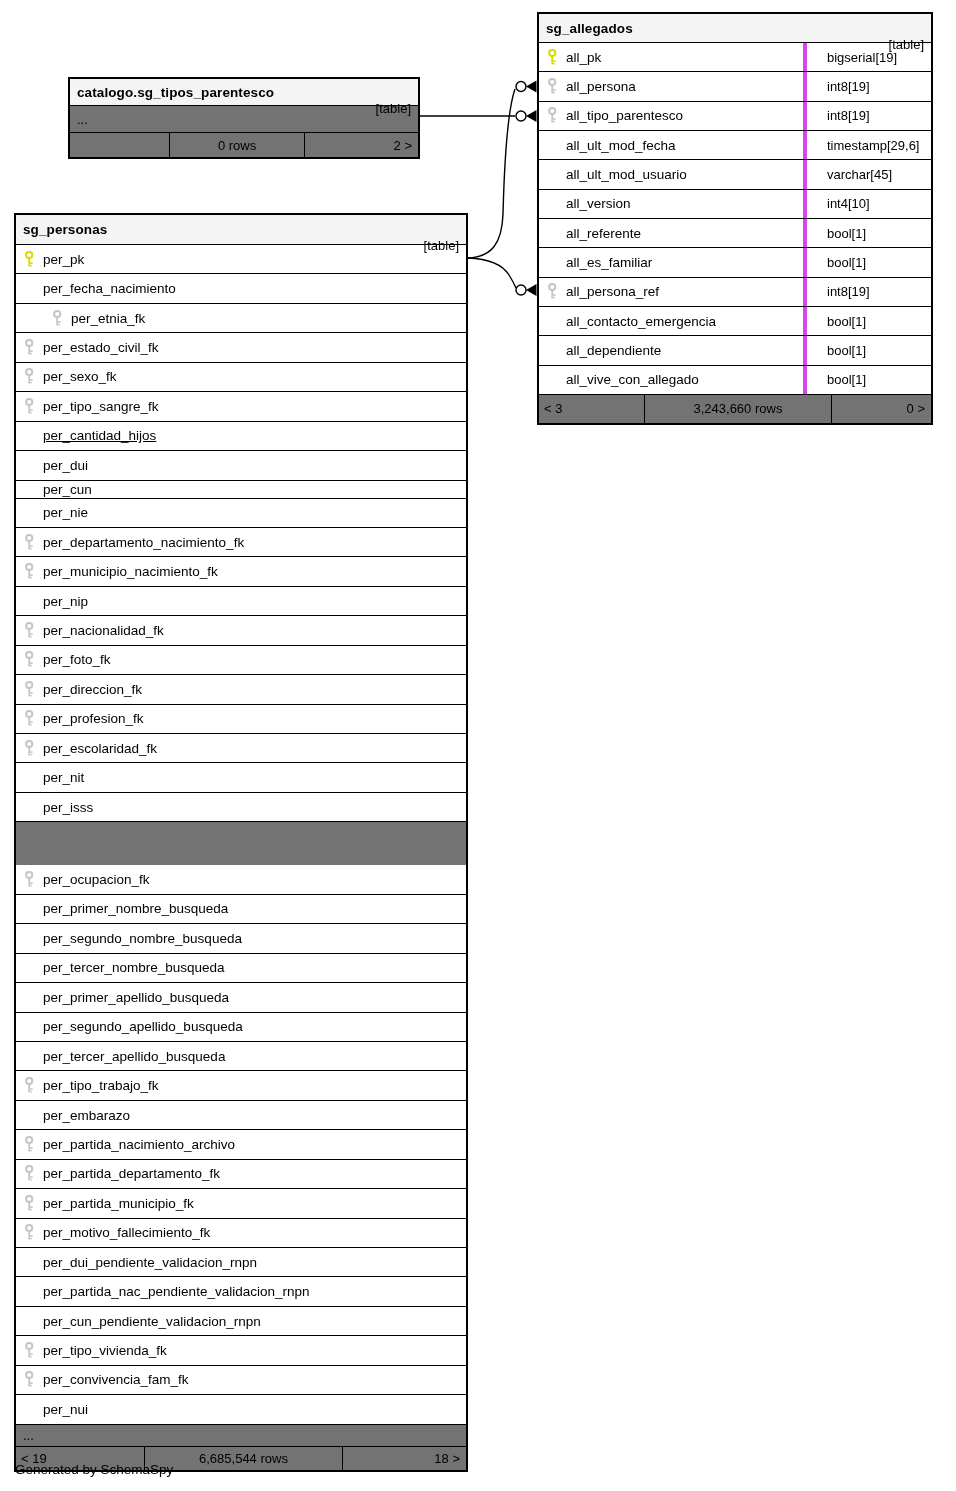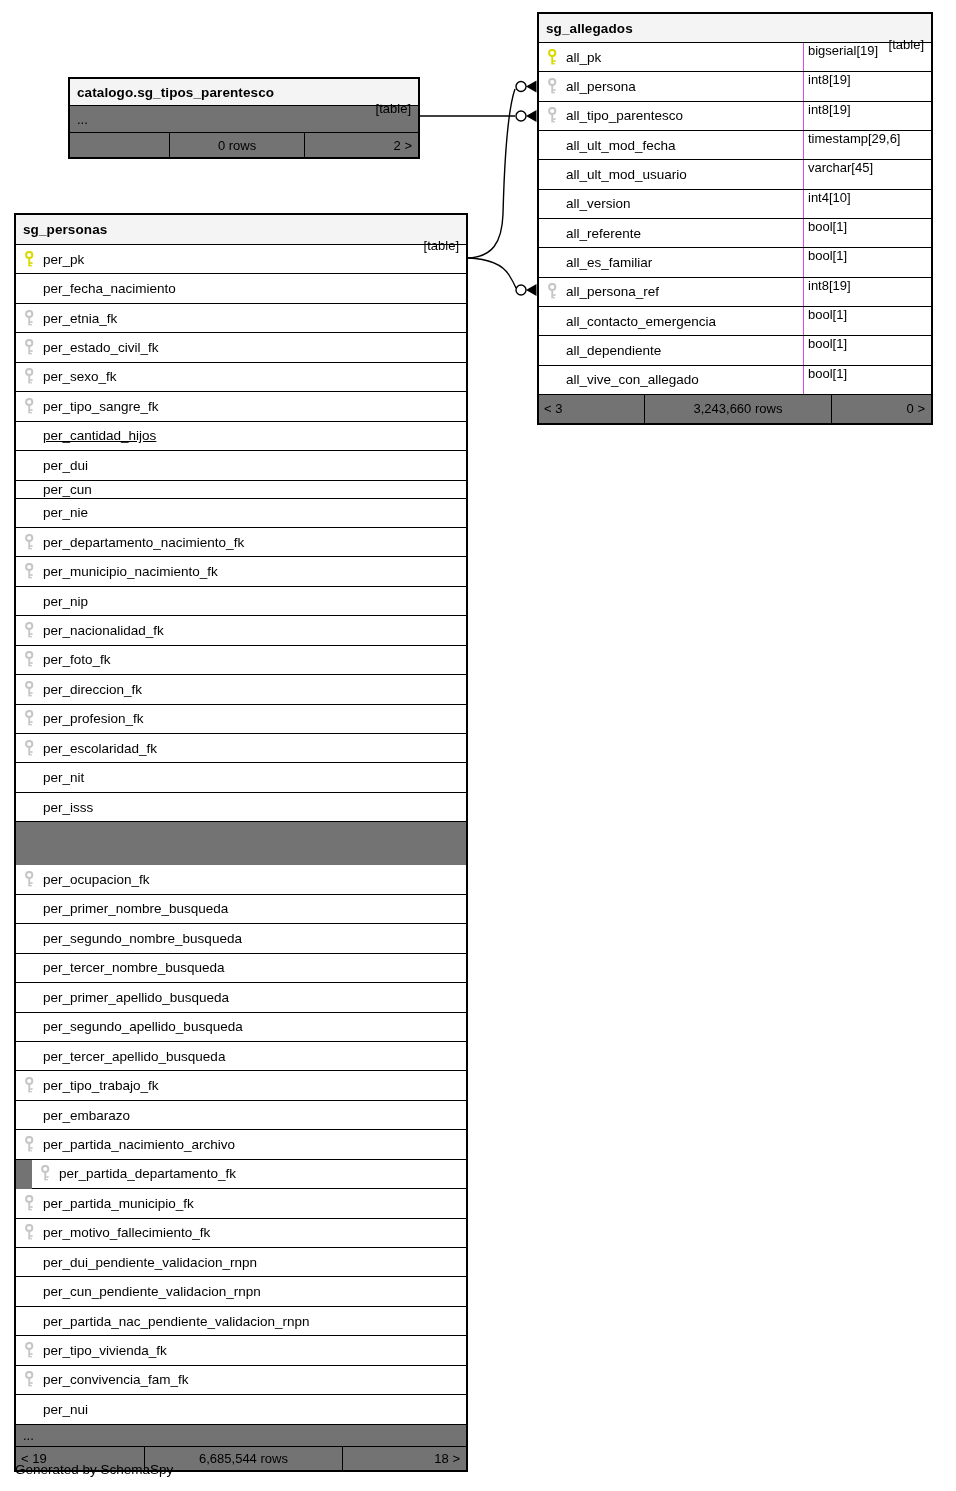--- a/index.html
+++ b/index.html
@@ -24,22 +24,22 @@
   .tbl-title{font-weight:bold;font-size:13.5px;letter-spacing:.1px;cursor:pointer;}
   .tbl-badge{font-size:13px;margin-top:32px;}
   .tbl-row{
     display:flex;align-items:stretch;border-bottom:1px solid #000;
     box-sizing:border-box;background:#fff;gap:40px;
   }
   .name-cell{flex:1;display:flex;align-items:center;min-width:0;}
   .key-slot{width:27px;display:flex;align-items:center;justify-content:center;flex:0 0 27px;}
   .col-name{font-size:13.5px;white-space:nowrap;}
   .type-cell{
-    border-left:1px solid #d946ef;box-sizing:border-box;
-    display:flex;align-items:flex-start;padding:0 4px;flex:0 0 auto;
+    border-left:4px solid #d946ef;box-sizing:border-box;
+    display:flex;align-items:center;padding:0 20px;flex:0 0 auto;
   }
   .type-text{font-size:13px;white-space:nowrap;}
   .ellipsis-row{
     display:flex;align-items:center;border-bottom:1px solid #000;
     box-sizing:border-box;padding-left:7px;font-size:13px;
   }
   .tbl-footer{display:flex;align-items:stretch;box-sizing:border-box;}
   .footer-cell{
     display:flex;align-items:center;box-sizing:border-box;
     font-size:13px;white-space:nowrap;
@@ -102,21 +102,21 @@
           </span>
           <span class="col-name">per_pk</span>
         </div>
       </div>
       <div class="tbl-row" style="height: 29.45px;">
         <div class="name-cell">
           <span class="key-slot"></span>
           <span class="col-name">per_fecha_nacimiento</span>
         </div>
       </div>
-      <div class="tbl-row" style="height: 29.45px;">
+      <div class="tbl-row" style="height: 29.45px; padding-left: 28px;">
         <div class="name-cell">
           <span class="key-slot">
             <svg width="11" height="17" viewBox="0 0 11 17" aria-hidden="true">
               <circle cx="5.2" cy="4" r="3.1" fill="none" stroke="#c6c6c6" stroke-width="2"></circle>
               <rect x="4.3" y="6.8" width="1.9" height="8.6" fill="#c6c6c6"></rect>
               <rect x="6.2" y="11.2" width="2.4" height="1.7" fill="#c6c6c6"></rect>
               <rect x="6.2" y="14.0" width="1.7" height="1.4" fill="#c6c6c6"></rect>
             </svg>
           </span>
           <span class="col-name">per_etnia_fk</span>
@@ -368,21 +368,21 @@
             <svg width="11" height="17" viewBox="0 0 11 17" aria-hidden="true">
               <circle cx="5.2" cy="4" r="3.1" fill="none" stroke="#c6c6c6" stroke-width="2"></circle>
               <rect x="4.3" y="6.8" width="1.9" height="8.6" fill="#c6c6c6"></rect>
               <rect x="6.2" y="11.2" width="2.4" height="1.7" fill="#c6c6c6"></rect>
               <rect x="6.2" y="14.0" width="1.7" height="1.4" fill="#c6c6c6"></rect>
             </svg>
           </span>
           <span class="col-name">per_partida_nacimiento_archivo</span>
         </div>
       </div>
-      <div class="tbl-row" style="height: 29.45px; margin-left: 16px;">
+      <div class="tbl-row" style="height: 29.45px;">
         <div class="name-cell">
           <span class="key-slot">
             <svg width="11" height="17" viewBox="0 0 11 17" aria-hidden="true">
               <circle cx="5.2" cy="4" r="3.1" fill="none" stroke="#c6c6c6" stroke-width="2"></circle>
               <rect x="4.3" y="6.8" width="1.9" height="8.6" fill="#c6c6c6"></rect>
               <rect x="6.2" y="11.2" width="2.4" height="1.7" fill="#c6c6c6"></rect>
               <rect x="6.2" y="14.0" width="1.7" height="1.4" fill="#c6c6c6"></rect>
             </svg>
           </span>
           <span class="col-name">per_partida_departamento_fk</span>
@@ -416,27 +416,27 @@
       </div>
       <div class="tbl-row" style="height: 29.45px;">
         <div class="name-cell">
           <span class="key-slot"></span>
           <span class="col-name">per_dui_pendiente_validacion_rnpn</span>
         </div>
       </div>
       <div class="tbl-row" style="height: 29.45px;">
         <div class="name-cell">
           <span class="key-slot"></span>
+          <span class="col-name">per_partida_nac_pendiente_validacion_rnpn</span>
+        </div>
+      </div>
+      <div class="tbl-row" style="height: 29.45px;">
+        <div class="name-cell">
+          <span class="key-slot"></span>
           <span class="col-name">per_cun_pendiente_validacion_rnpn</span>
-        </div>
-      </div>
-      <div class="tbl-row" style="height: 29.45px;">
-        <div class="name-cell">
-          <span class="key-slot"></span>
-          <span class="col-name">per_partida_nac_pendiente_validacion_rnpn</span>
         </div>
       </div>
       <div class="tbl-row" style="height: 29.45px;">
         <div class="name-cell">
           <span class="key-slot">
             <svg width="11" height="17" viewBox="0 0 11 17" aria-hidden="true">
               <circle cx="5.2" cy="4" r="3.1" fill="none" stroke="#c6c6c6" stroke-width="2"></circle>
               <rect x="4.3" y="6.8" width="1.9" height="8.6" fill="#c6c6c6"></rect>
               <rect x="6.2" y="11.2" width="2.4" height="1.7" fill="#c6c6c6"></rect>
               <rect x="6.2" y="14.0" width="1.7" height="1.4" fill="#c6c6c6"></rect>

